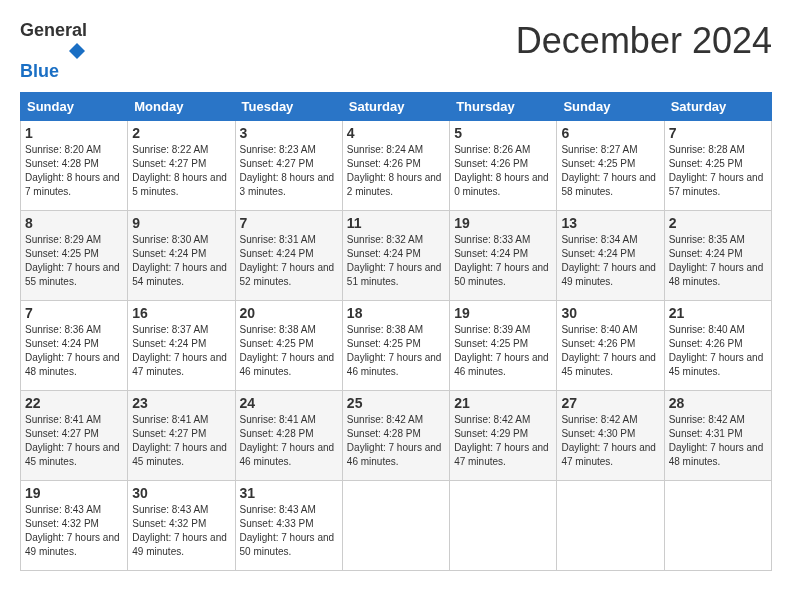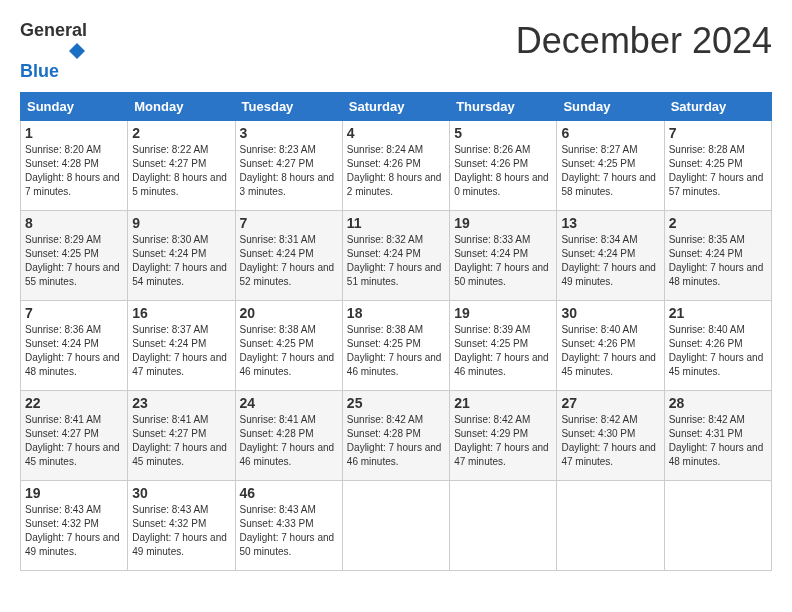--- a/index.html
+++ b/index.html
@@ -369,21 +369,21 @@
       </td>
         <td>
         <span class="day-number">30</span>
         <div class="day-info">
           Sunrise: 8:43 AM<br>
           Sunset: 4:32 PM<br>
           Daylight: 7 hours and 49 minutes.
         </div>
       </td>
         <td>
-        <span class="day-number">46</span>
+        <span class="day-number">31</span>
         <div class="day-info">
           Sunrise: 8:43 AM<br>
           Sunset: 4:33 PM<br>
           Daylight: 7 hours and 50 minutes.
         </div>
       </td>
         <td class="empty-cell"></td>
         <td class="empty-cell"></td>
         <td class="empty-cell"></td>
         <td class="empty-cell"></td>

